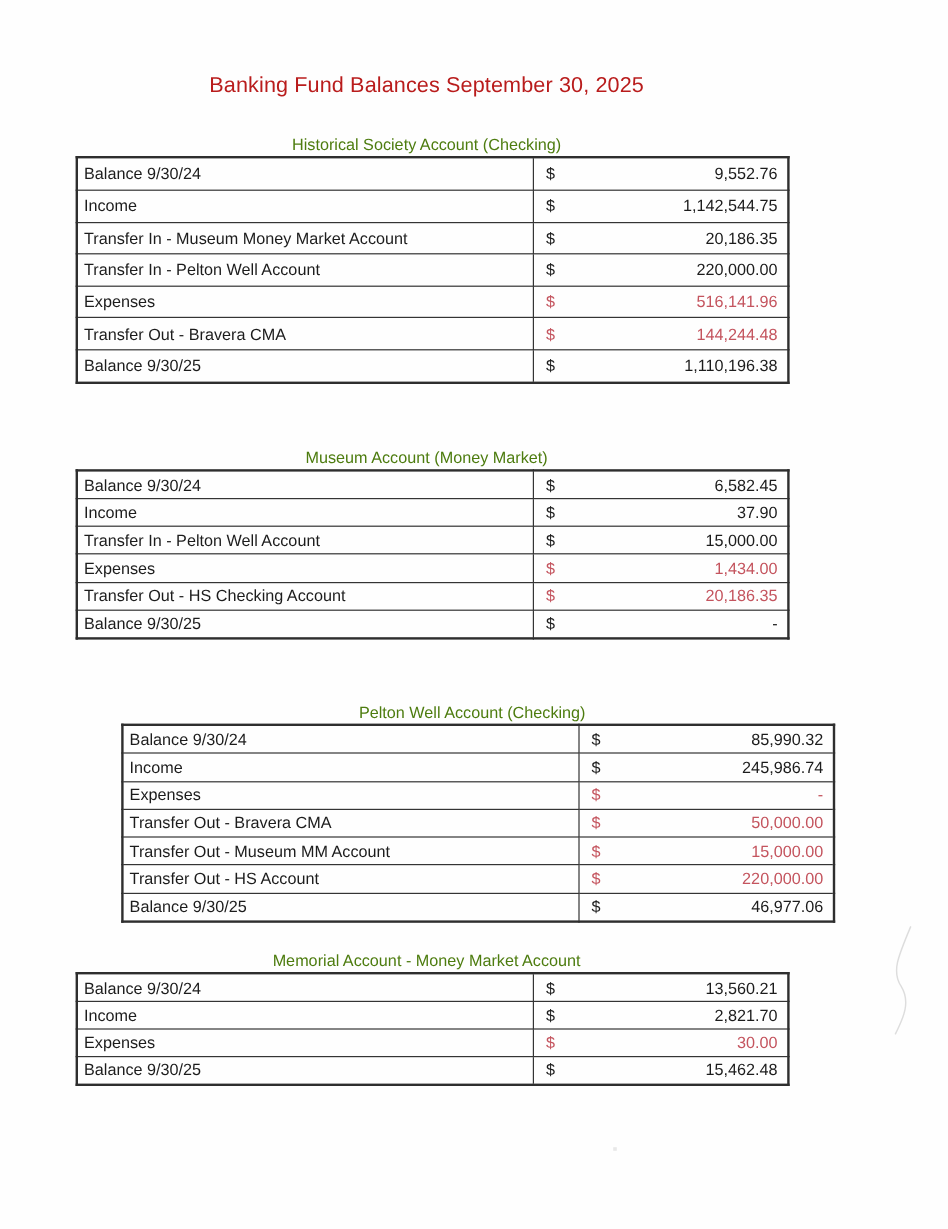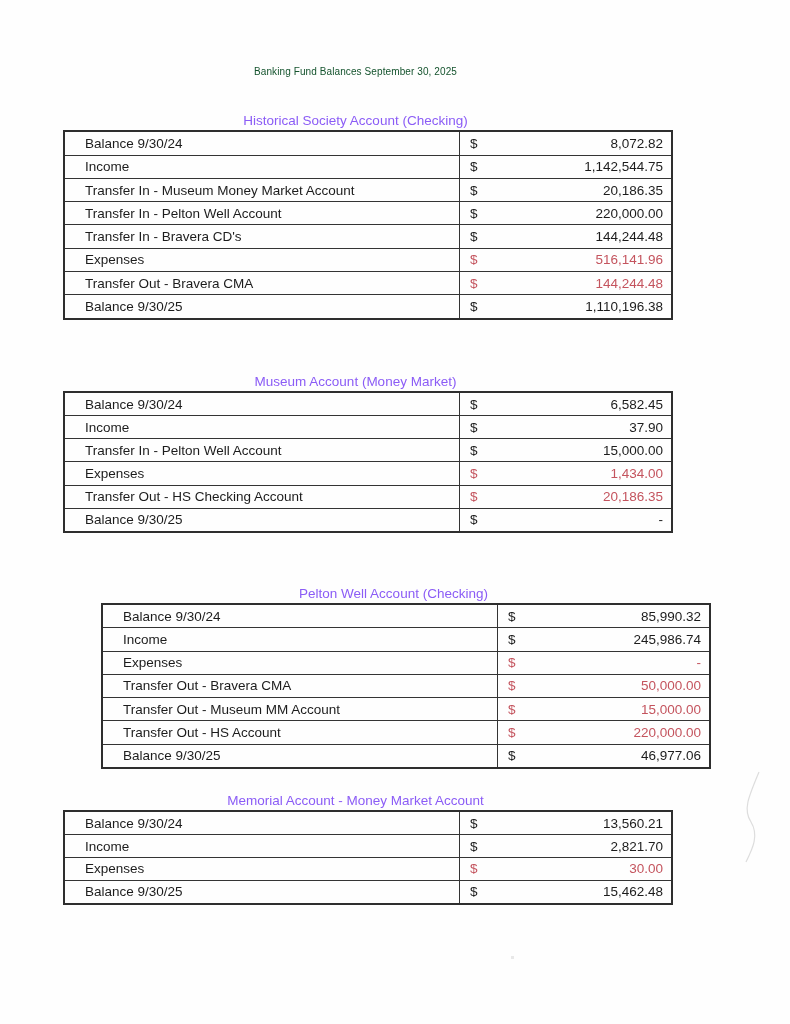--- a/index.html
+++ b/index.html
@@ -5,46 +5,46 @@
   html,body{margin:0;padding:0;}
   body{
     width:790px;height:1024px;position:relative;overflow:hidden;
     background:#fefefe;
     font-family:"Liberation Sans","DejaVu Sans",sans-serif;
     color:#1c1c1c;
   }
   .page{position:absolute;inset:0;}
   .doc-title{
     position:absolute;top:63px;left:63px;width:585px;
-    text-align:center;font-size:10px;line-height:17px;color:#14532d;
+    text-align:center;font-size:18px;line-height:17px;color:#b91c1c;
     letter-spacing:.1px;
   }
   .account-section{position:absolute;left:63px;width:585px;}
   .sec0{top:114px;}
   .sec1{top:375px;}
   .sec2{top:587px;margin-left:38px;}
   .sec3{top:794px;}
   .caption{
     width:100%;text-align:center;font-size:13.5px;line-height:14px;
-    height:16px;color:#8b5cf6;
+    height:16px;color:#4d7c0f;
   }
   table.account-table{
     border-collapse:collapse;table-layout:fixed;width:585px;
     border:2px solid #2e2e2e;
   }
   .sec0 table.account-table{height:190px;}
   .sec1 table.account-table{height:142px;}
   .sec2 table.account-table{height:166px;}
   .sec3 table.account-table{height:95px;}
   td{
     border:1.8px solid #343434;
     padding:0;vertical-align:middle;
     font-size:13.5px;color:#1c1c1c;
   }
-  td.label-cell{width:374px;padding-left:20px;white-space:nowrap;overflow:hidden;}
+  td.label-cell{width:374px;padding-left:5px;white-space:nowrap;overflow:hidden;}
   td.value-cell{width:211px;}
   .vwrap{display:flex;justify-content:space-between;align-items:center;width:100%;}
   .currency{padding-left:10px;}
   .amount{padding-right:8px;text-align:right;}
   tr.neg .currency,tr.neg .amount{color:#c4545e;}
   .crease{position:absolute;top:0;left:0;pointer-events:none;}
   .speck{position:absolute;width:3px;height:3px;background:#e8e8e8;left:511px;top:956px;}
 </style>
 </head>
 <body>
@@ -56,21 +56,21 @@
   <div>
   <section class="account-section sec0">
     <div class="caption">Historical Society Account (Checking)</div>
     <table class="account-table">
       <tbody>
   <tr>
     <td class="label-cell">Balance 9/30/24</td>
     <td class="value-cell">
       <div class="vwrap">
         <span class="currency">$</span>
-        <span class="amount">8,072.82</span>
+        <span class="amount">9,552.76</span>
       </div>
     </td>
   </tr>
 
   <tr>
     <td class="label-cell">Income</td>
     <td class="value-cell">
       <div class="vwrap">
         <span class="currency">$</span>
         <span class="amount">1,142,544.75</span>
@@ -91,29 +91,20 @@
   <tr>
     <td class="label-cell">Transfer In - Pelton Well Account</td>
     <td class="value-cell">
       <div class="vwrap">
         <span class="currency">$</span>
         <span class="amount">220,000.00</span>
       </div>
     </td>
   </tr>
 
-  <tr>
-    <td class="label-cell">Transfer In - Bravera CD's</td>
-    <td class="value-cell">
-      <div class="vwrap">
-        <span class="currency">$</span>
-        <span class="amount">144,244.48</span>
-      </div>
-    </td>
-  </tr>
 
   <tr class="neg">
     <td class="label-cell">Expenses</td>
     <td class="value-cell">
       <div class="vwrap">
         <span class="currency">$</span>
         <span class="amount">516,141.96</span>
       </div>
     </td>
   </tr>

